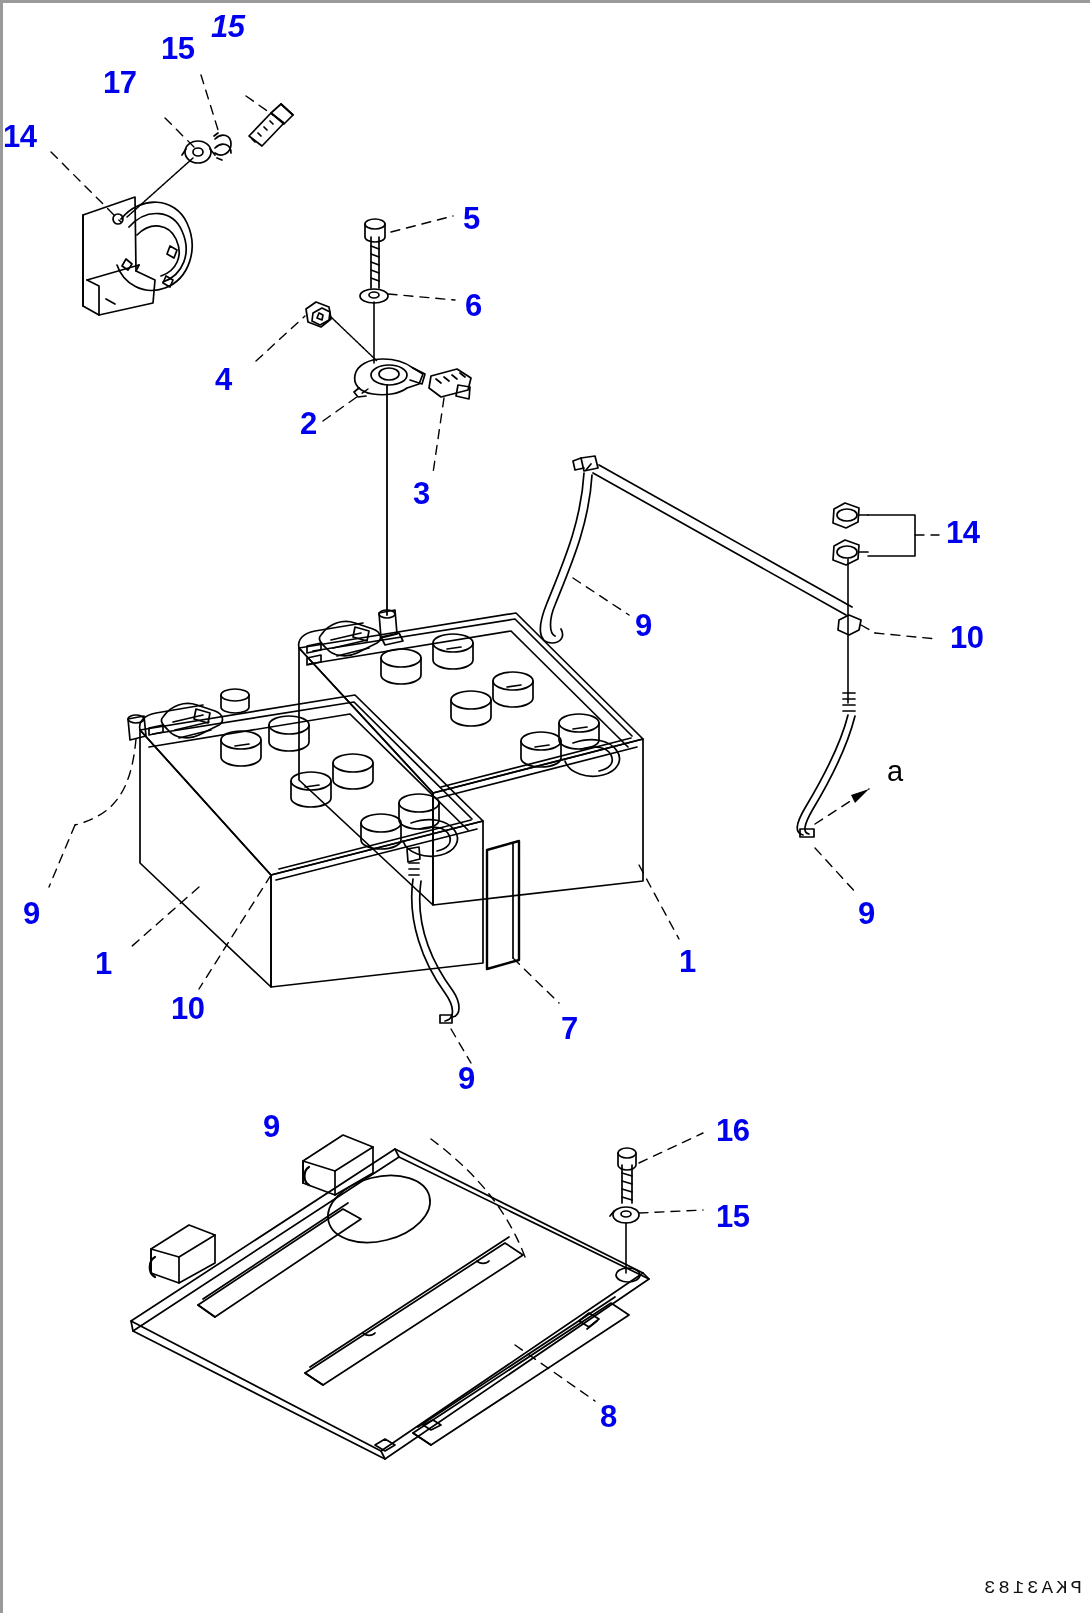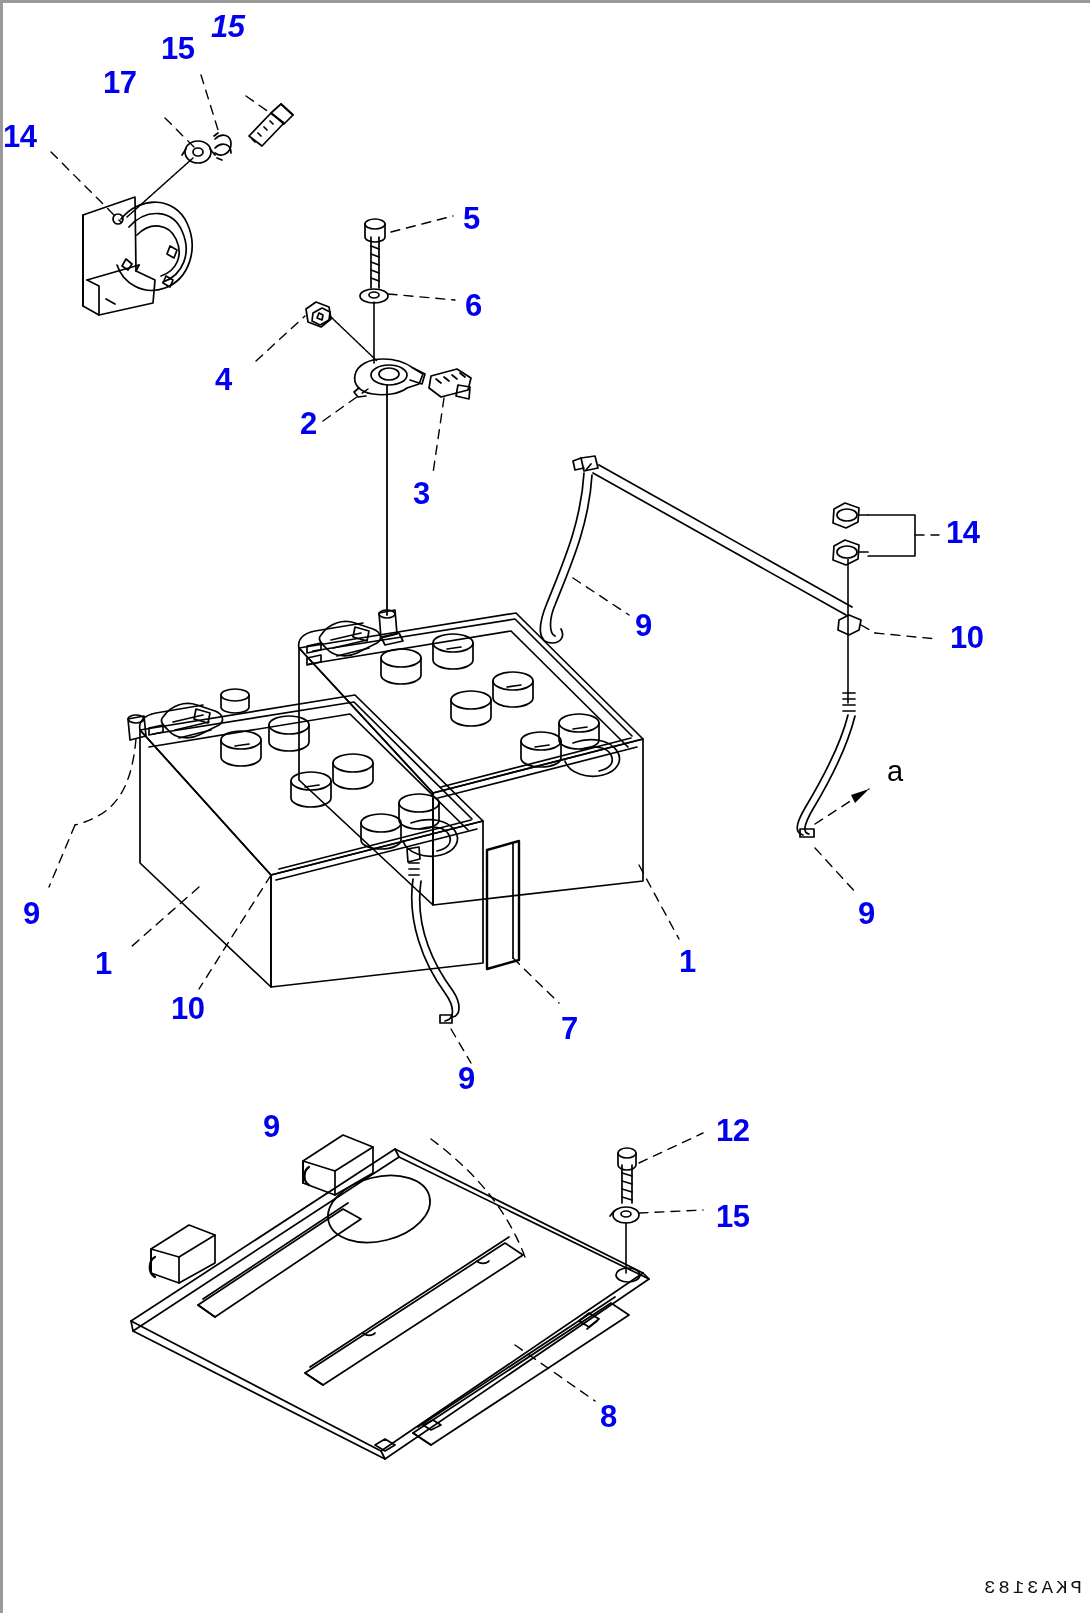--- a/index.html
+++ b/index.html
@@ -405,21 +405,21 @@
   <div class="callout" style="left:632px; top:607px;">9</div>
   <div class="callout" style="left:943px; top:514px;">14</div>
   <div class="callout" style="left:947px; top:619px;">10</div>
   <div class="callout" style="left:855px; top:895px;">9</div>
   <div class="callout" style="left:20px;  top:895px;">9</div>
   <div class="callout" style="left:92px;  top:945px;">1</div>
   <div class="callout" style="left:168px; top:990px;">10</div>
   <div class="callout" style="left:455px; top:1060px;">9</div>
   <div class="callout" style="left:558px; top:1010px;">7</div>
   <div class="callout" style="left:676px; top:943px;">1</div>
-  <div class="callout" style="left:713px; top:1112px;">12</div>
+  <div class="callout" style="left:713px; top:1112px;">16</div>
   <div class="callout" style="left:713px; top:1198px;">15</div>
   <div class="callout" style="left:597px; top:1398px;">8</div>
   <div class="callout" style="left:260px; top:1108px;">9</div>
 
   <div class="marker-a" style="left:884px; top:754px;">a</div>
 
   <div class="watermark">PKA3183</div>
 
 </div>
 

